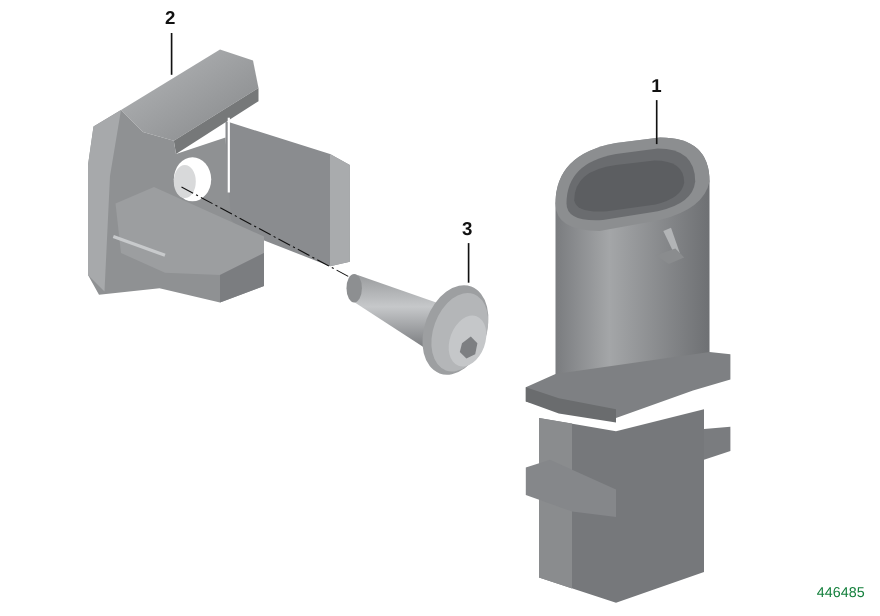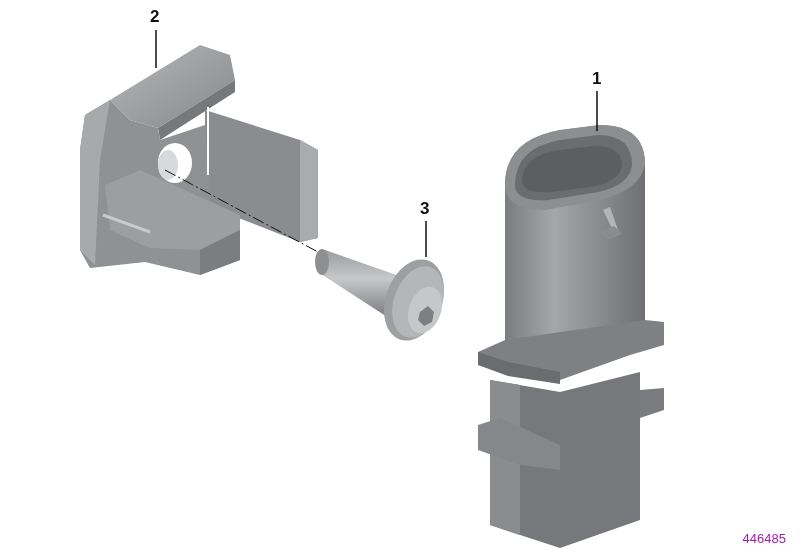--- a/index.html
+++ b/index.html
@@ -1,19 +1,19 @@
 <!DOCTYPE html>
 <html><head>
 <meta charset="utf-8">
 <style>
   html, body { margin: 0; padding: 0; background: #ffffff; }
   body { width: 800px; height: 560px; position: relative; overflow: hidden; font-family: "Liberation Sans", sans-serif; }
   .canvas { position: absolute; left: 0; top: 0; width: 800px; height: 560px; }
   .callout { position: absolute; font-family: "Liberation Sans", sans-serif; font-weight: bold; font-size: 17px; color: #111; line-height: 1; }
-  .diagram-id { position: absolute; right: 14px; bottom: 14px; font-family: "Liberation Sans", sans-serif; font-size: 13px; color: #a21caf; }
+  .diagram-id { position: absolute; right: 14px; bottom: 14px; font-family: "Liberation Sans", sans-serif; font-size: 13px; color: #15803d; }
 </style>
 </head>
 <body>
 
 <div class="canvas">
   <svg width="800" height="560" viewBox="0 0 800 560">
     <defs>
       <linearGradient id="gBody" x1="0" x2="1" y1="0" y2="0">
         <stop offset="0" stop-color="#7a7c7f"></stop>
         <stop offset="0.35" stop-color="#a4a6a8"></stop>

